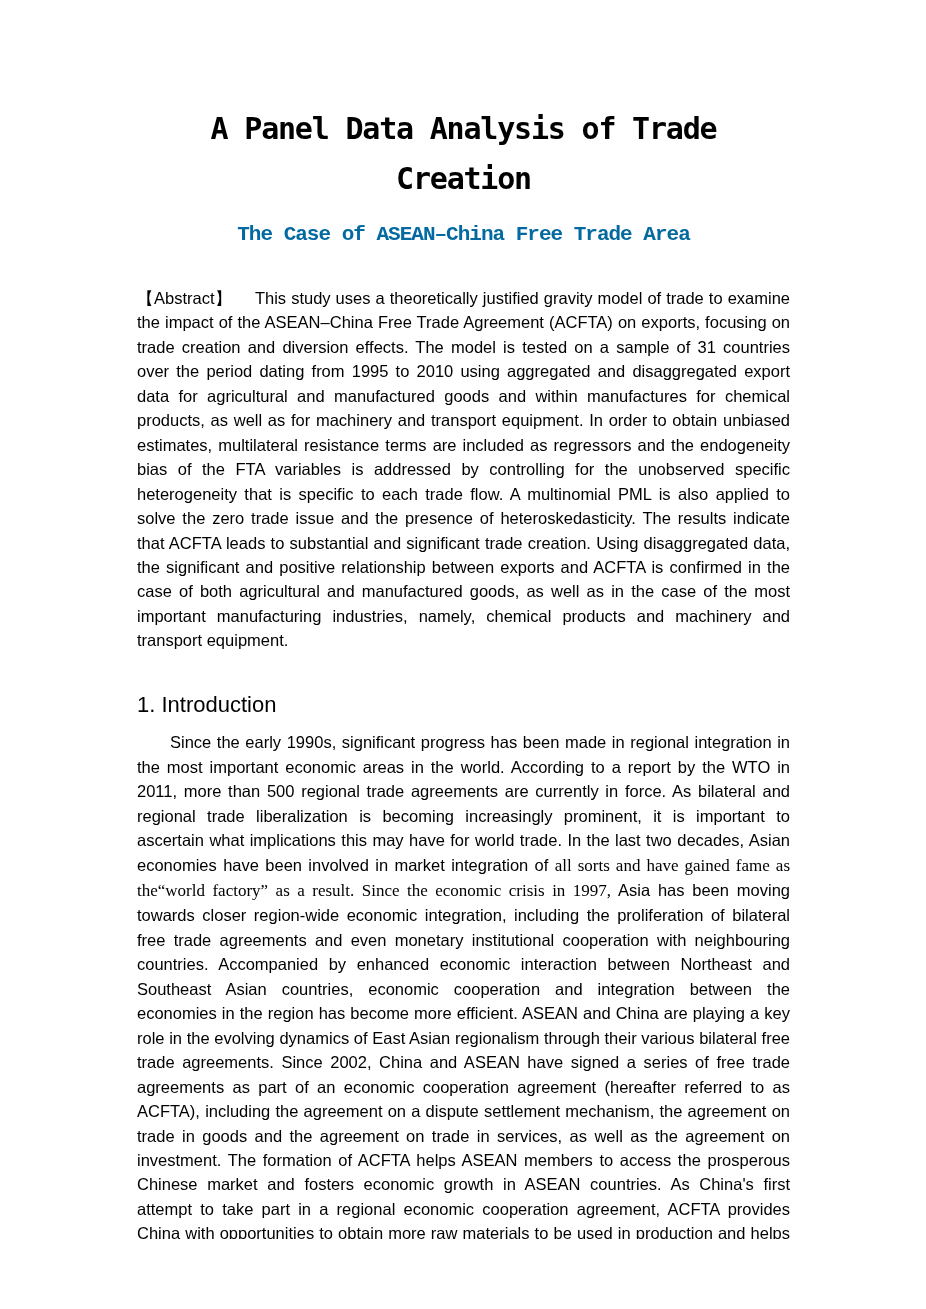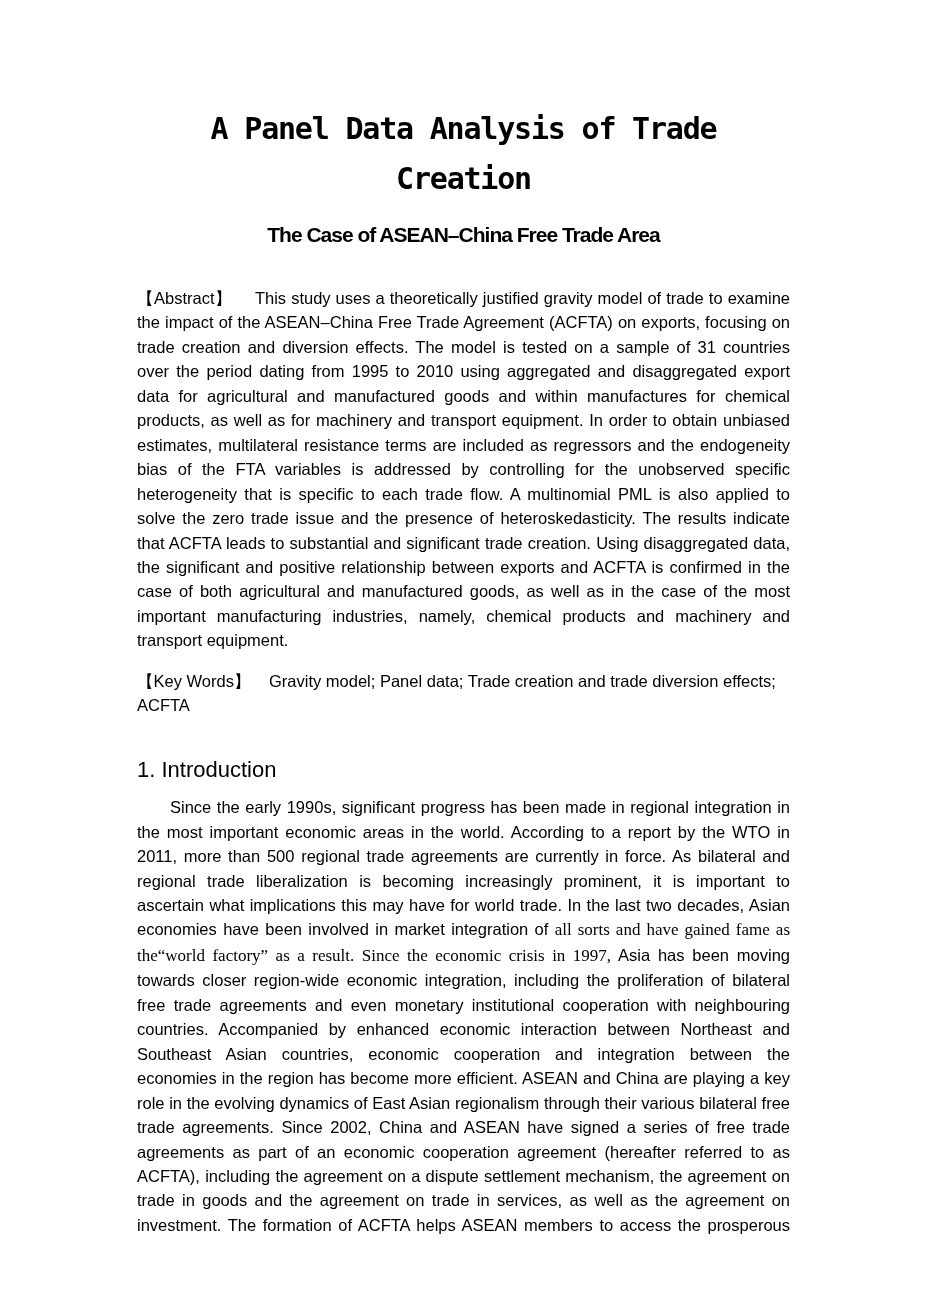--- a/index.html
+++ b/index.html
@@ -26,27 +26,27 @@
     font-weight: bold;
     font-size: 30px;
     line-height: 50px;
     letter-spacing: -1.2px;
     text-align: center;
     color: #000000;
   }
   .title .title-line { display: block; }
   .subtitle {
     margin: 14px 0 0 0;
-    font-family: Liberation Sans, sans-serif;
+    font-family: Liberation Mono, monospace;
     font-weight: bold;
     font-size: 21px;
     line-height: 34px;
     letter-spacing: -1px;
     text-align: center;
-    color: #000000;
+    color: #0369a1;
   }
   .body-text {
     font-family: "Liberation Sans", "DejaVu Sans", sans-serif;
     font-size: 16.5px;
     line-height: 24.45px;
     color: #000000;
   }
   .abstract {
     margin: 34px 0 0 0;
     text-align: justify;
@@ -89,24 +89,20 @@
       <span class="title-line">A Panel Data Analysis of Trade Creation</span>
     </h1>
 
     <h2 class="subtitle">The Case of ASEAN–China Free Trade Area</h2>
 
     <p class="abstract body-text">
       <span class="label">【Abstract】</span>
       <span>This study uses a theoretically justified gravity model of trade to examine the impact of the ASEAN–China Free Trade Agreement (ACFTA) on exports, focusing on trade creation and diversion effects. The model is tested on a sample of 31 countries over the period dating from 1995 to 2010 using aggregated and disaggregated export data for agricultural and manufactured goods and within manufactures for chemical products, as well as for machinery and transport equipment. In order to obtain unbiased estimates, multilateral resistance terms are included as regressors and the endogeneity bias of the FTA variables is addressed by controlling for the unobserved specific heterogeneity that is specific to each trade flow. A multinomial PML is also applied to solve the zero trade issue and the presence of heteroskedasticity. The results indicate that ACFTA leads to substantial and significant trade creation. Using disaggregated data, the significant and positive relationship between exports and ACFTA is confirmed in the case of both agricultural and manufactured goods, as well as in the case of the most important manufacturing industries, namely, chemical products and machinery and transport equipment.</span>
     </p>
 
-    <p class="keywords body-text">
-      <span class="label">【Key Words】</span>
-      <span>Gravity model; Panel data; Trade creation and trade diversion effects; ACFTA</span>
-    </p>
 
     <h3 class="section-heading">1. Introduction</h3>
 
     <p class="intro body-text">
       <span>Since the early 1990s, significant progress has been made in regional integration in the most important economic areas in the world. According to a report by the WTO in 2011, more than 500 regional trade agreements are currently in force. As bilateral and regional trade liberalization is becoming increasingly prominent, it is important to ascertain what implications this may have for world trade. In the last two decades, Asian economies have been involved in market integration of </span><span class="serif-segment">all sorts and have gained fame as the“world factory” as a result. Since the economic crisis in 1997,</span><span> Asia has been moving towards closer region-wide economic integration, including the proliferation of bilateral free trade agreements and even monetary institutional cooperation with neighbouring countries. Accompanied by enhanced economic interaction between Northeast and Southeast Asian countries, economic cooperation and integration between the economies in the region has become more efficient. ASEAN and China are playing a key role in the evolving dynamics of East Asian regionalism through their various bilateral free trade agreements. Since 2002, China and ASEAN have signed a series of free trade agreements as part of an economic cooperation agreement (hereafter referred to as ACFTA), including the agreement on a dispute settlement mechanism, the agreement on trade in goods and the agreement on trade in services, as well as the agreement on investment. The formation of ACFTA helps ASEAN members to access the prosperous Chinese market and fosters economic growth in ASEAN countries. As China's first attempt to take part in a regional economic cooperation agreement, ACFTA provides China with opportunities to obtain more raw materials to be used in production and helps Chinese enterprises</span>
     </p>
 
   </div>
 </div>
 

